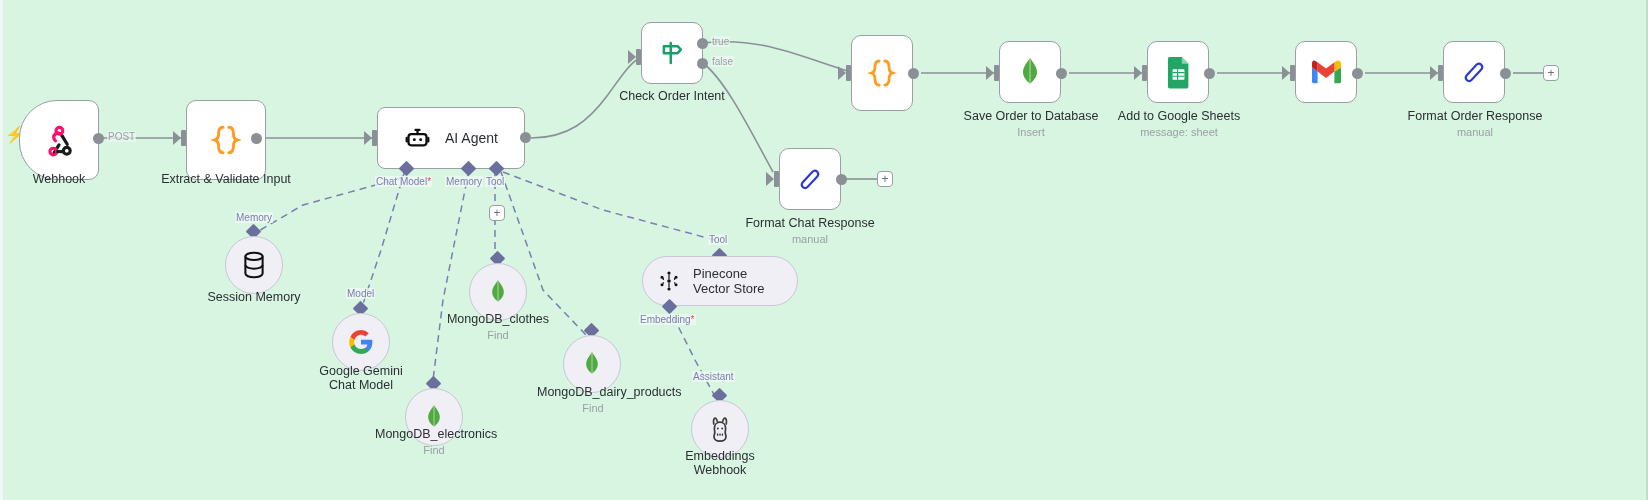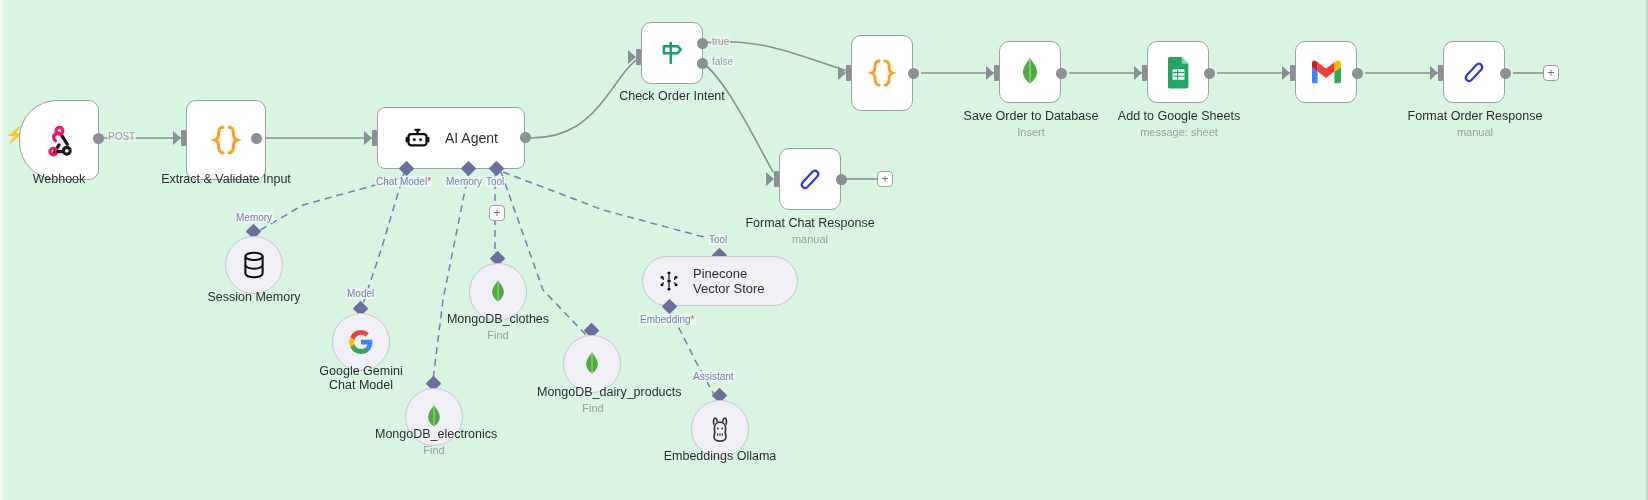--- a/index.html
+++ b/index.html
@@ -405,16 +405,16 @@
         </g>
         <circle cx="9.8" cy="12.6" r="1" fill="#3a3a3a"></circle>
         <circle cx="14.2" cy="12.6" r="1" fill="#3a3a3a"></circle>
         <g stroke="#3a3a3a" stroke-width="1.3">
           <path d="M9.6 17.4v2.4M12 17.4v2.4M14.4 17.4v2.4"></path>
         </g>
       </svg>
     </span>
   </div>
   <div class="caption" style="left:657px; top:449px; width:120px;">
-    <span>Embeddings Ollama</span>
+    <span>Embeddings Webhook</span>
   </div>
 
 </div>
 
 </body></html>

